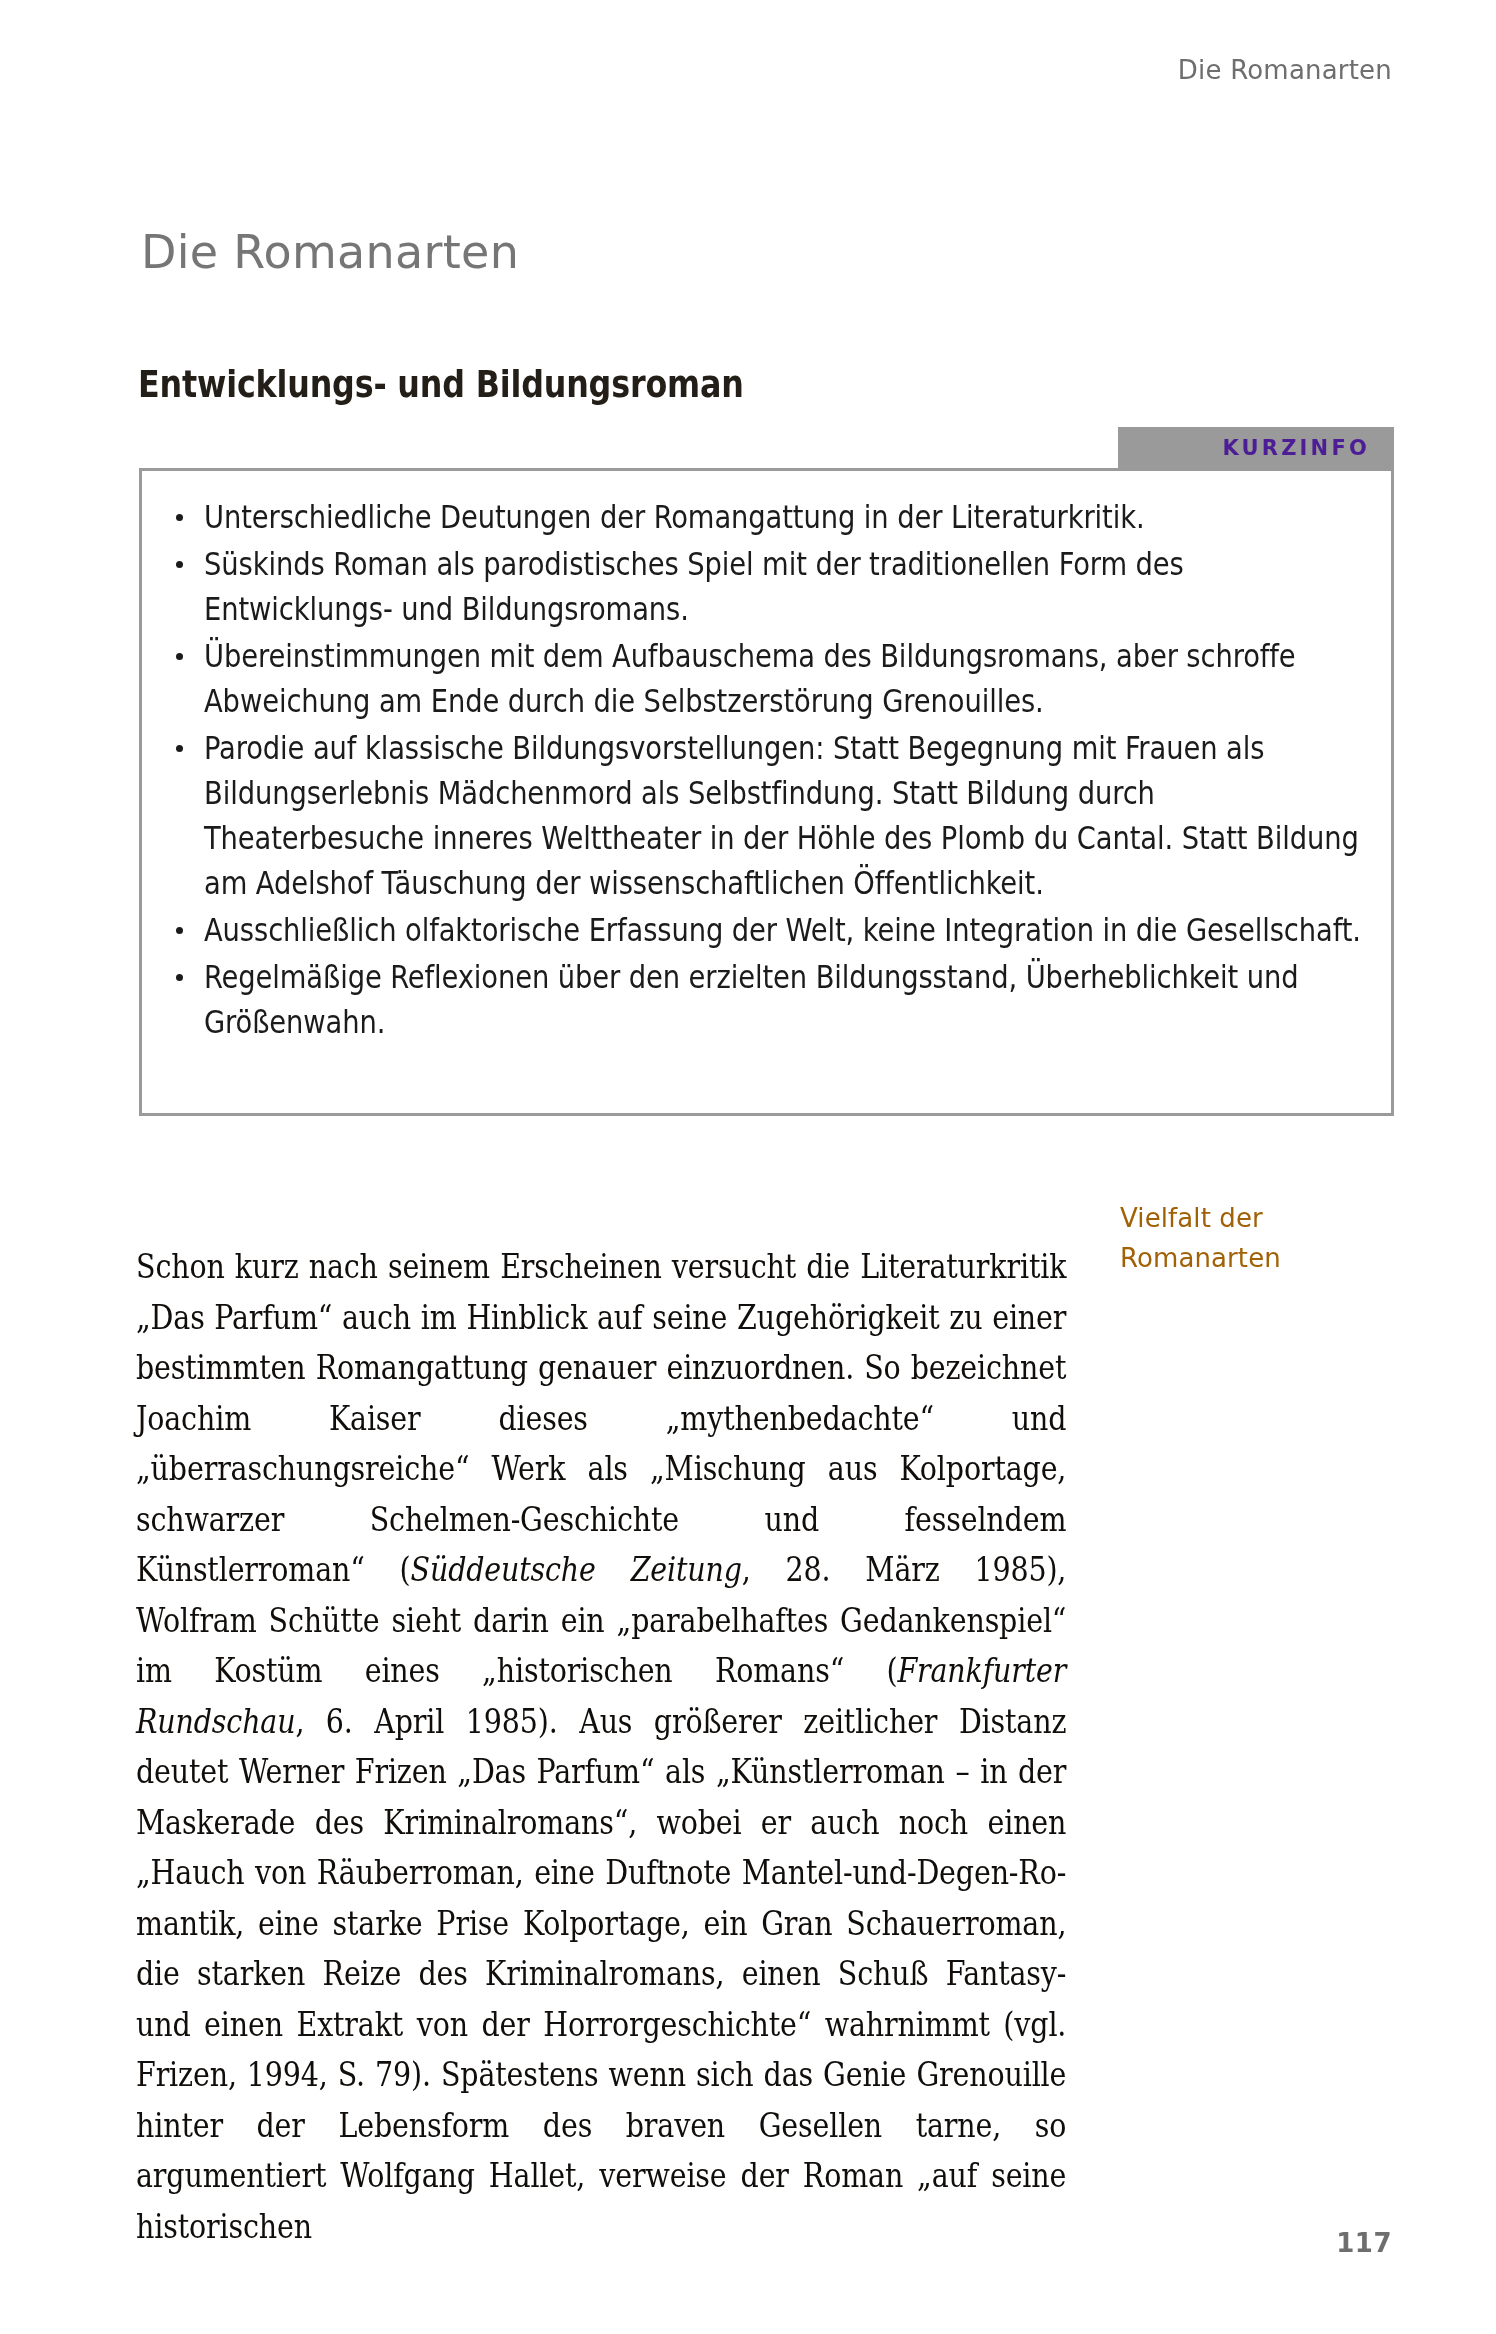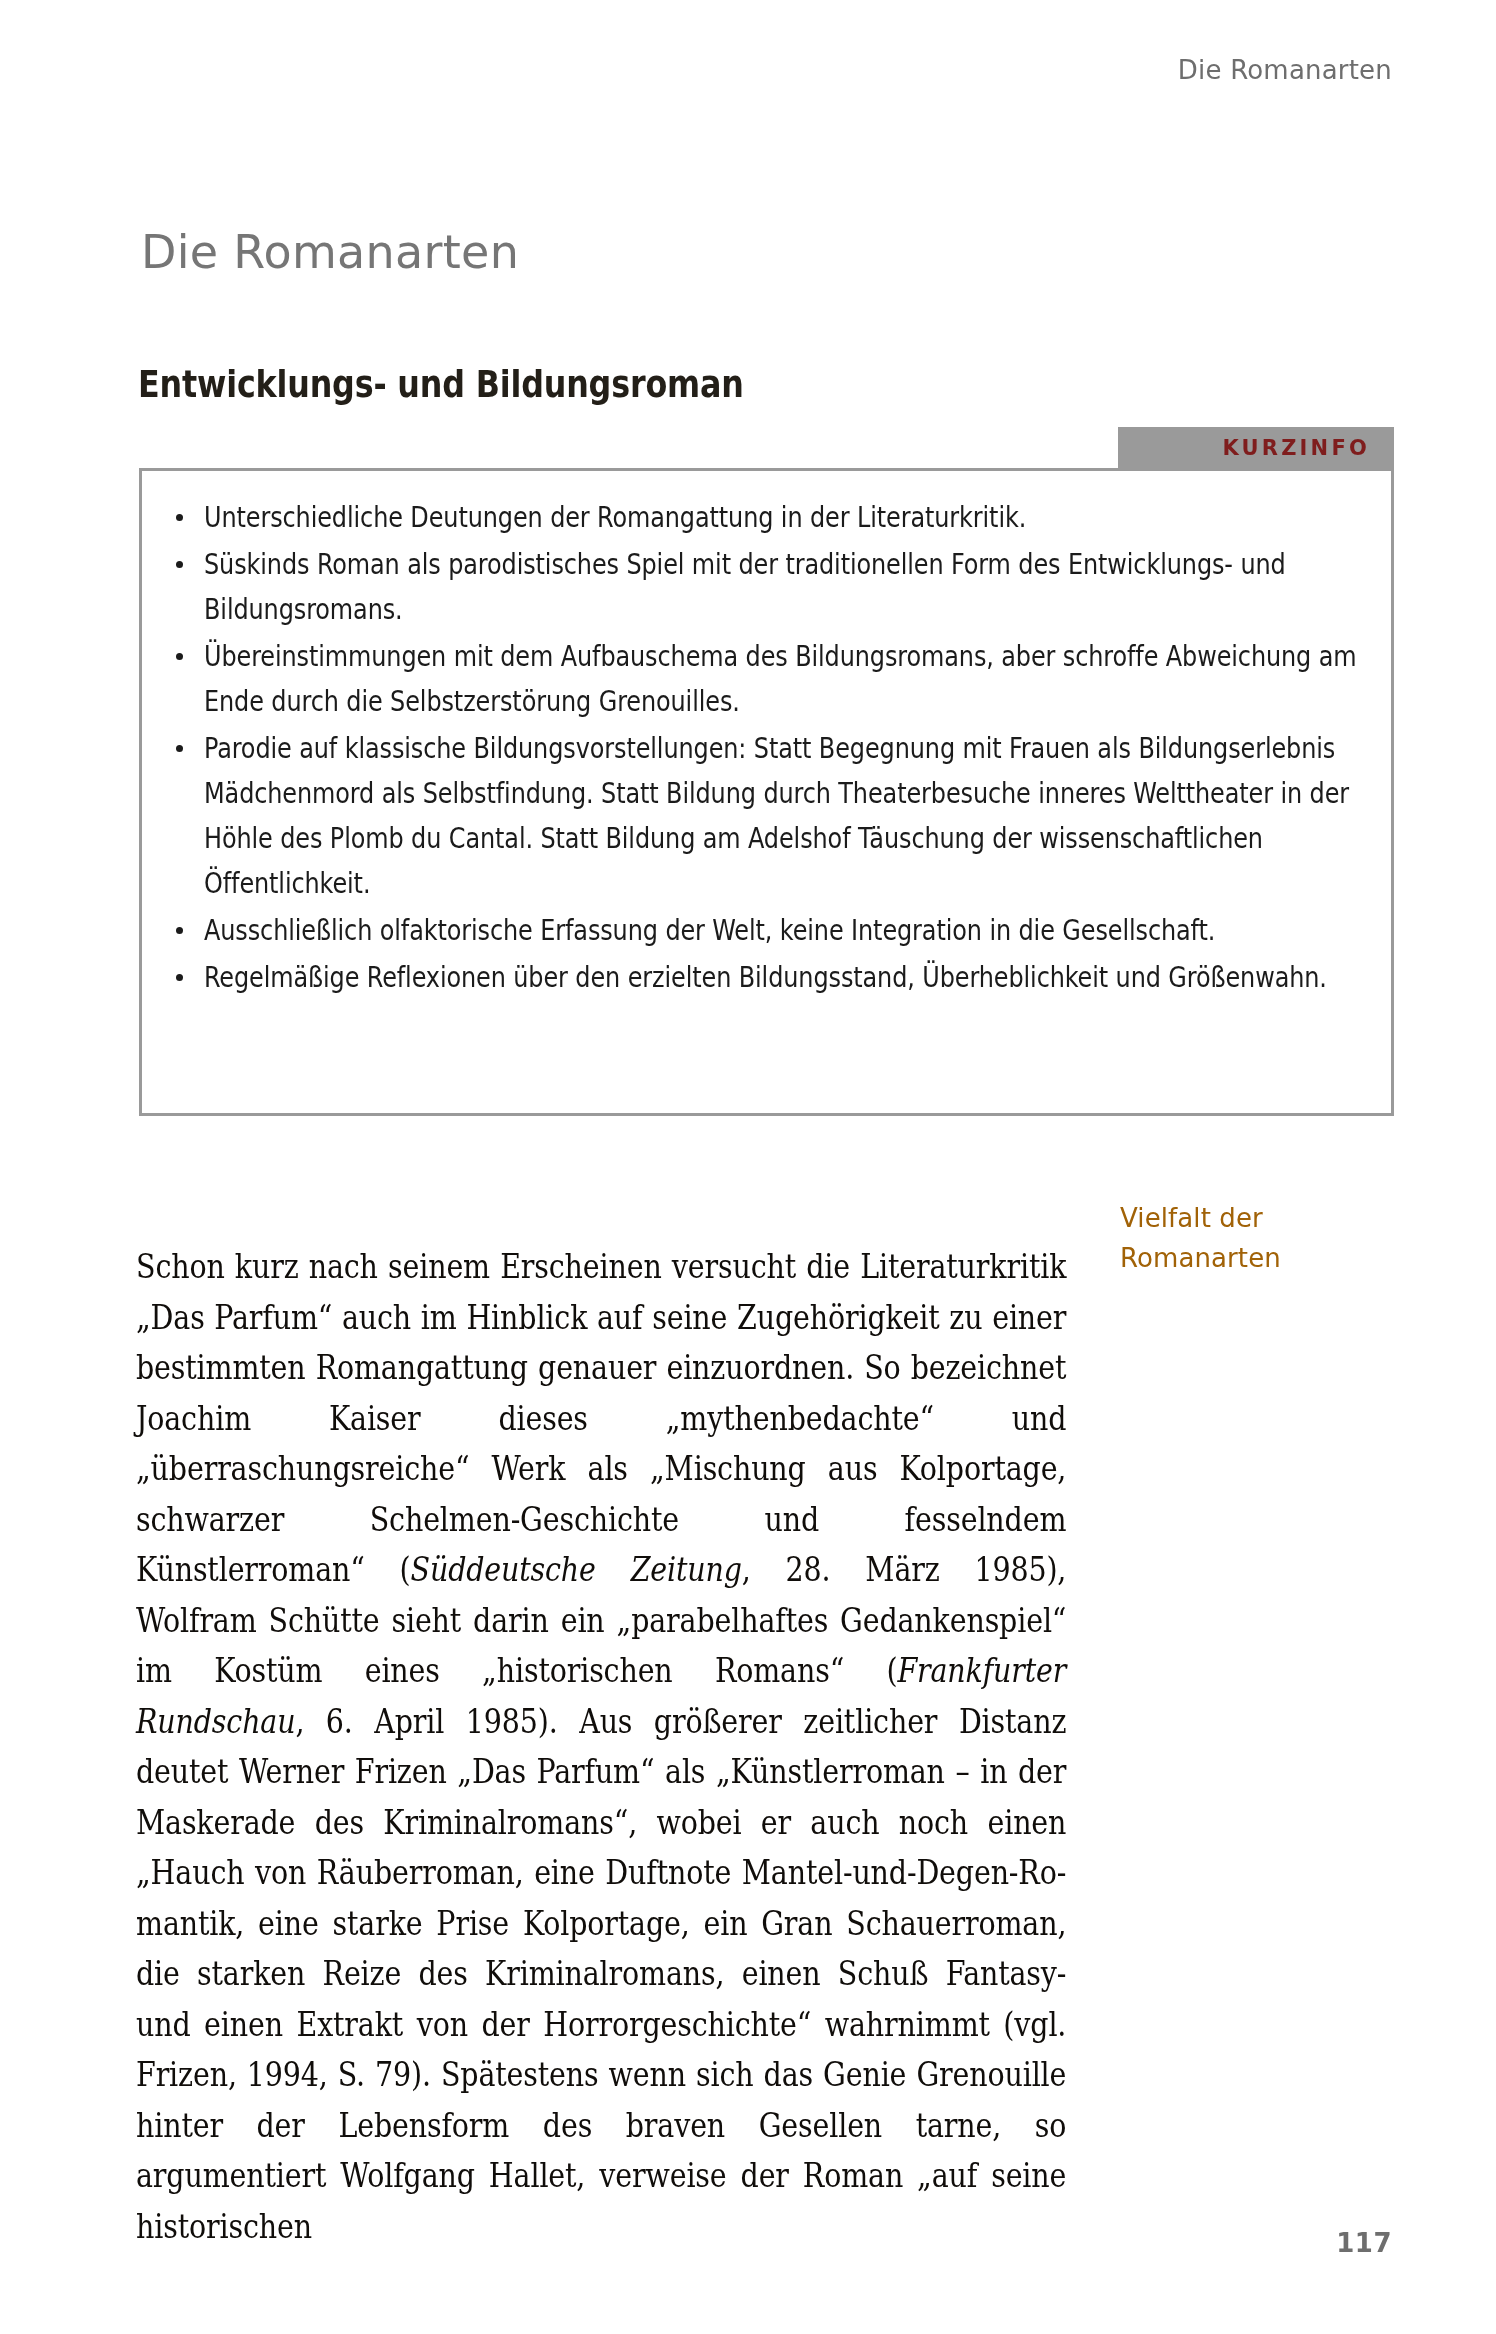--- a/index.html
+++ b/index.html
@@ -73,21 +73,21 @@
     box-sizing: border-box;
   }
   .kurzinfo-tab-label {
     position: absolute;
     right: 24px;
     top: 50%;
     transform: translateY(-50%);
     font-family: "DejaVu Sans", sans-serif;
     font-size: 21px;
     font-weight: bold;
-    color: #7f1d1d;
+    color: #4c1d95;
     letter-spacing: 3.2px;
     white-space: nowrap;
   }
 
   .kurzinfo-box {
     position: absolute;
     top: 468px;
     left: 139px;
     width: 1255px;
     height: 648px;
@@ -103,21 +103,21 @@
     right: 20px;
     margin: 0;
     padding: 0;
     list-style: none;
   }
   .kurzinfo-list li {
     position: relative;
     padding-left: 36px;
     margin: 0 0 2px 0;
     font-family: "DejaVu Sans Condensed", "Liberation Sans Narrow", "Liberation Sans", sans-serif;
-    font-size: 28px;
+    font-size: 32px;
     line-height: 45px;
     color: #1b1b1b;
     letter-spacing: -0.1px;
   }
   .kurzinfo-list li .bullet-dot {
     position: absolute;
     left: 8px;
     top: 19px;
     width: 7px;
     height: 7px;

